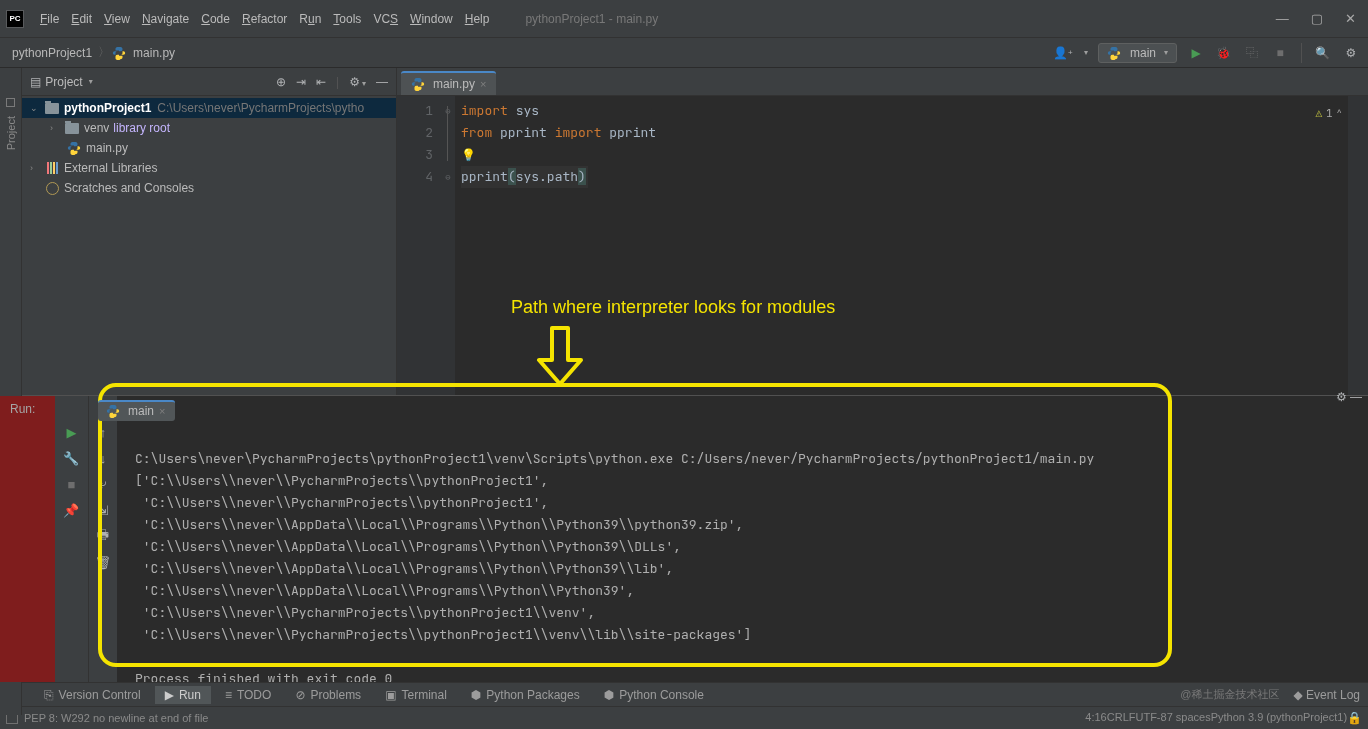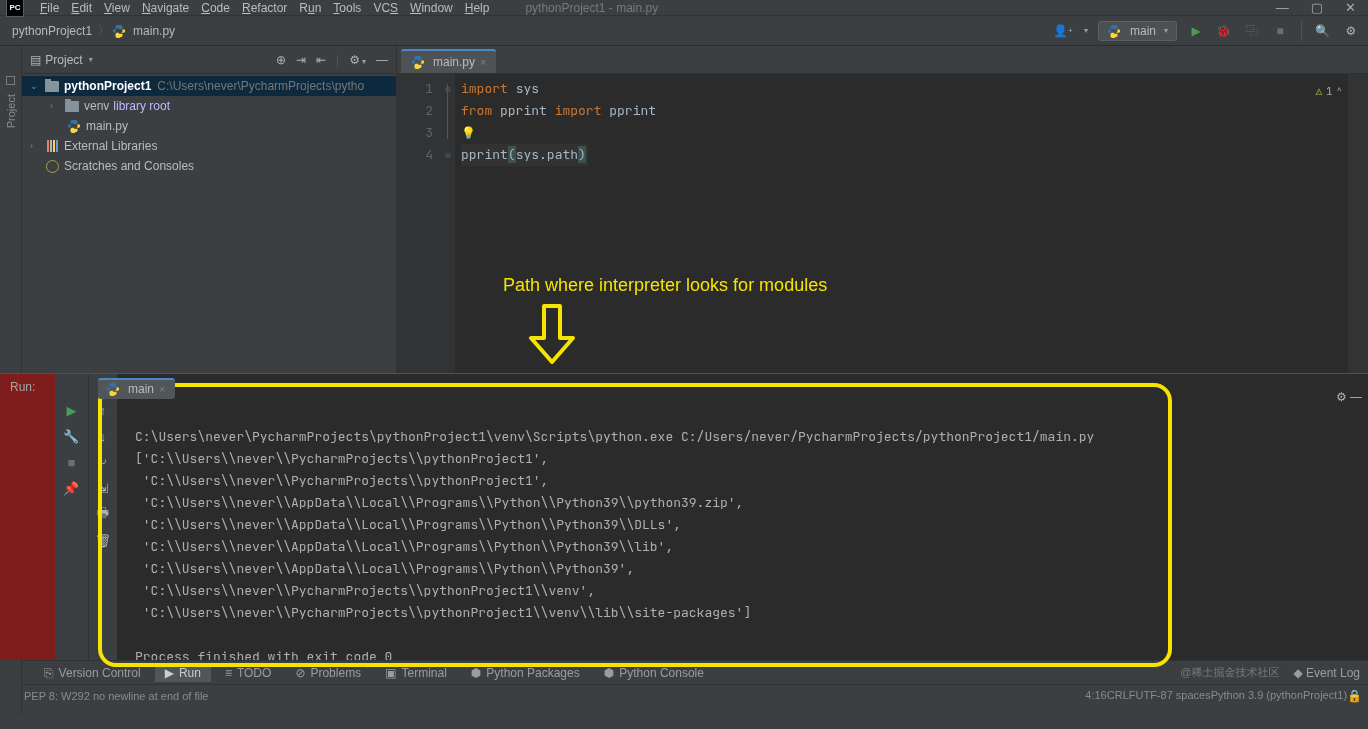--- a/index.html
+++ b/index.html
@@ -1,19 +1,19 @@
 <!DOCTYPE html>
 <html><head>
 <meta charset="utf-8">
 <style>
 * { margin: 0; padding: 0; box-sizing: border-box; }
 body { font-family: "Segoe UI", Arial, sans-serif; font-size: 12px; background: #3c3f41; color: #bbbbbb; width: 1368px; height: 729px; overflow: hidden; }
 
 
-.titlebar { height: 16px; background: #3c3f41; display: flex; align-items: center; padding: 0 6px; border-bottom: 1px solid #323232; }
+.titlebar { height: 38px; background: #3c3f41; display: flex; align-items: center; padding: 0 6px; border-bottom: 1px solid #323232; }
 .titlebar .app-icon { width: 18px; height: 18px; background: #000; border: 1px solid #585a5c; display: flex; align-items: center; justify-content: center; font-size: 8px; color: #fff; font-weight: bold; margin-right: 10px;}
 .menu-item { padding: 3px 6px; color: #bbb; cursor: default; }
 .menu-item u { text-decoration: underline; }
 .title-text { margin-left: 30px; color: #787878; }
 .win-controls { margin-left: auto; display: flex; gap: 22px; color: #a9a9a9; padding-right:6px;}
 .win-controls span { font-size: 13px; cursor: default;}
 
 
 .navbar { height: 30px; background: #3c3f41; display: flex; align-items: center; padding: 0 8px; border-bottom: 1px solid #2b2b2b; }
 .crumb { color: #b8b8b8; padding: 2px 4px; }
@@ -63,21 +63,21 @@
 .fold-col .f{ height:22px; display:flex; align-items:center; justify-content:center;}
 .fold-col .line{ border-left:1px solid #555; position:absolute; left:6px; top:10px; height:55px;}
 .code { flex:1; padding:4px 6px 0 6px; line-height:22px; color:#a9b7c6; position:relative;}
 .kw{color:#cc7832;} .id{color:#a9b7c6;} .fn{color:#a9b7c6;} .paren-hl{background:#3b514d;}
 .code .bulb{ color:#f0a732; font-size:12px;}
 .line4{ background:#323232; display:inline-block; padding-right:2px;}
 .ed-right-strip { width:20px; background:#313335;}
 .err-ind { position:absolute; top:6px; right:6px; font-size:11px; color:#a9a9a9; display:flex; align-items:center; gap:4px;}
 .err-tri{ color:#b0b03e;}
 
-.annotation { position:absolute; top:200px; left:48px; color:#f5e400; pointer-events:none; font-family:Arial; }
+.annotation { position:absolute; top:200px; left:56px; color:#f5e400; pointer-events:none; font-family:Arial; }
 .annotation .text{ font-size:18px; font-weight:normal;}
 .arrow-svg{ display:block; margin-top:6px; margin-left:24px;}
 
 
 .run-panel-wrap { border-top:1px solid #515151; }
 .run-panel { display:flex; height: 286px; position:relative; background:#2b2b2b;}
 .run-side-label{ width:55px; padding:6px 8px 0 10px; color:#a5a5a5; background:#7f1d1d;}
 .run-tabs-area { position:absolute; top:4px; left:98px; z-index:2; display:flex; align-items:center;}
 .run-tab { background:#515658; padding:2px 10px 3px 8px; display:flex; align-items:center; gap:5px; border-radius:3px; color:#bbb; border-top: 2px solid #4a88c7;}
 .run-toolbar-left { width:34px; background:#3c3f41; display:flex; flex-direction:column; padding-top:28px; gap:10px; align-items:center; color:#afb1b3; border-right:1px solid #323232; }

